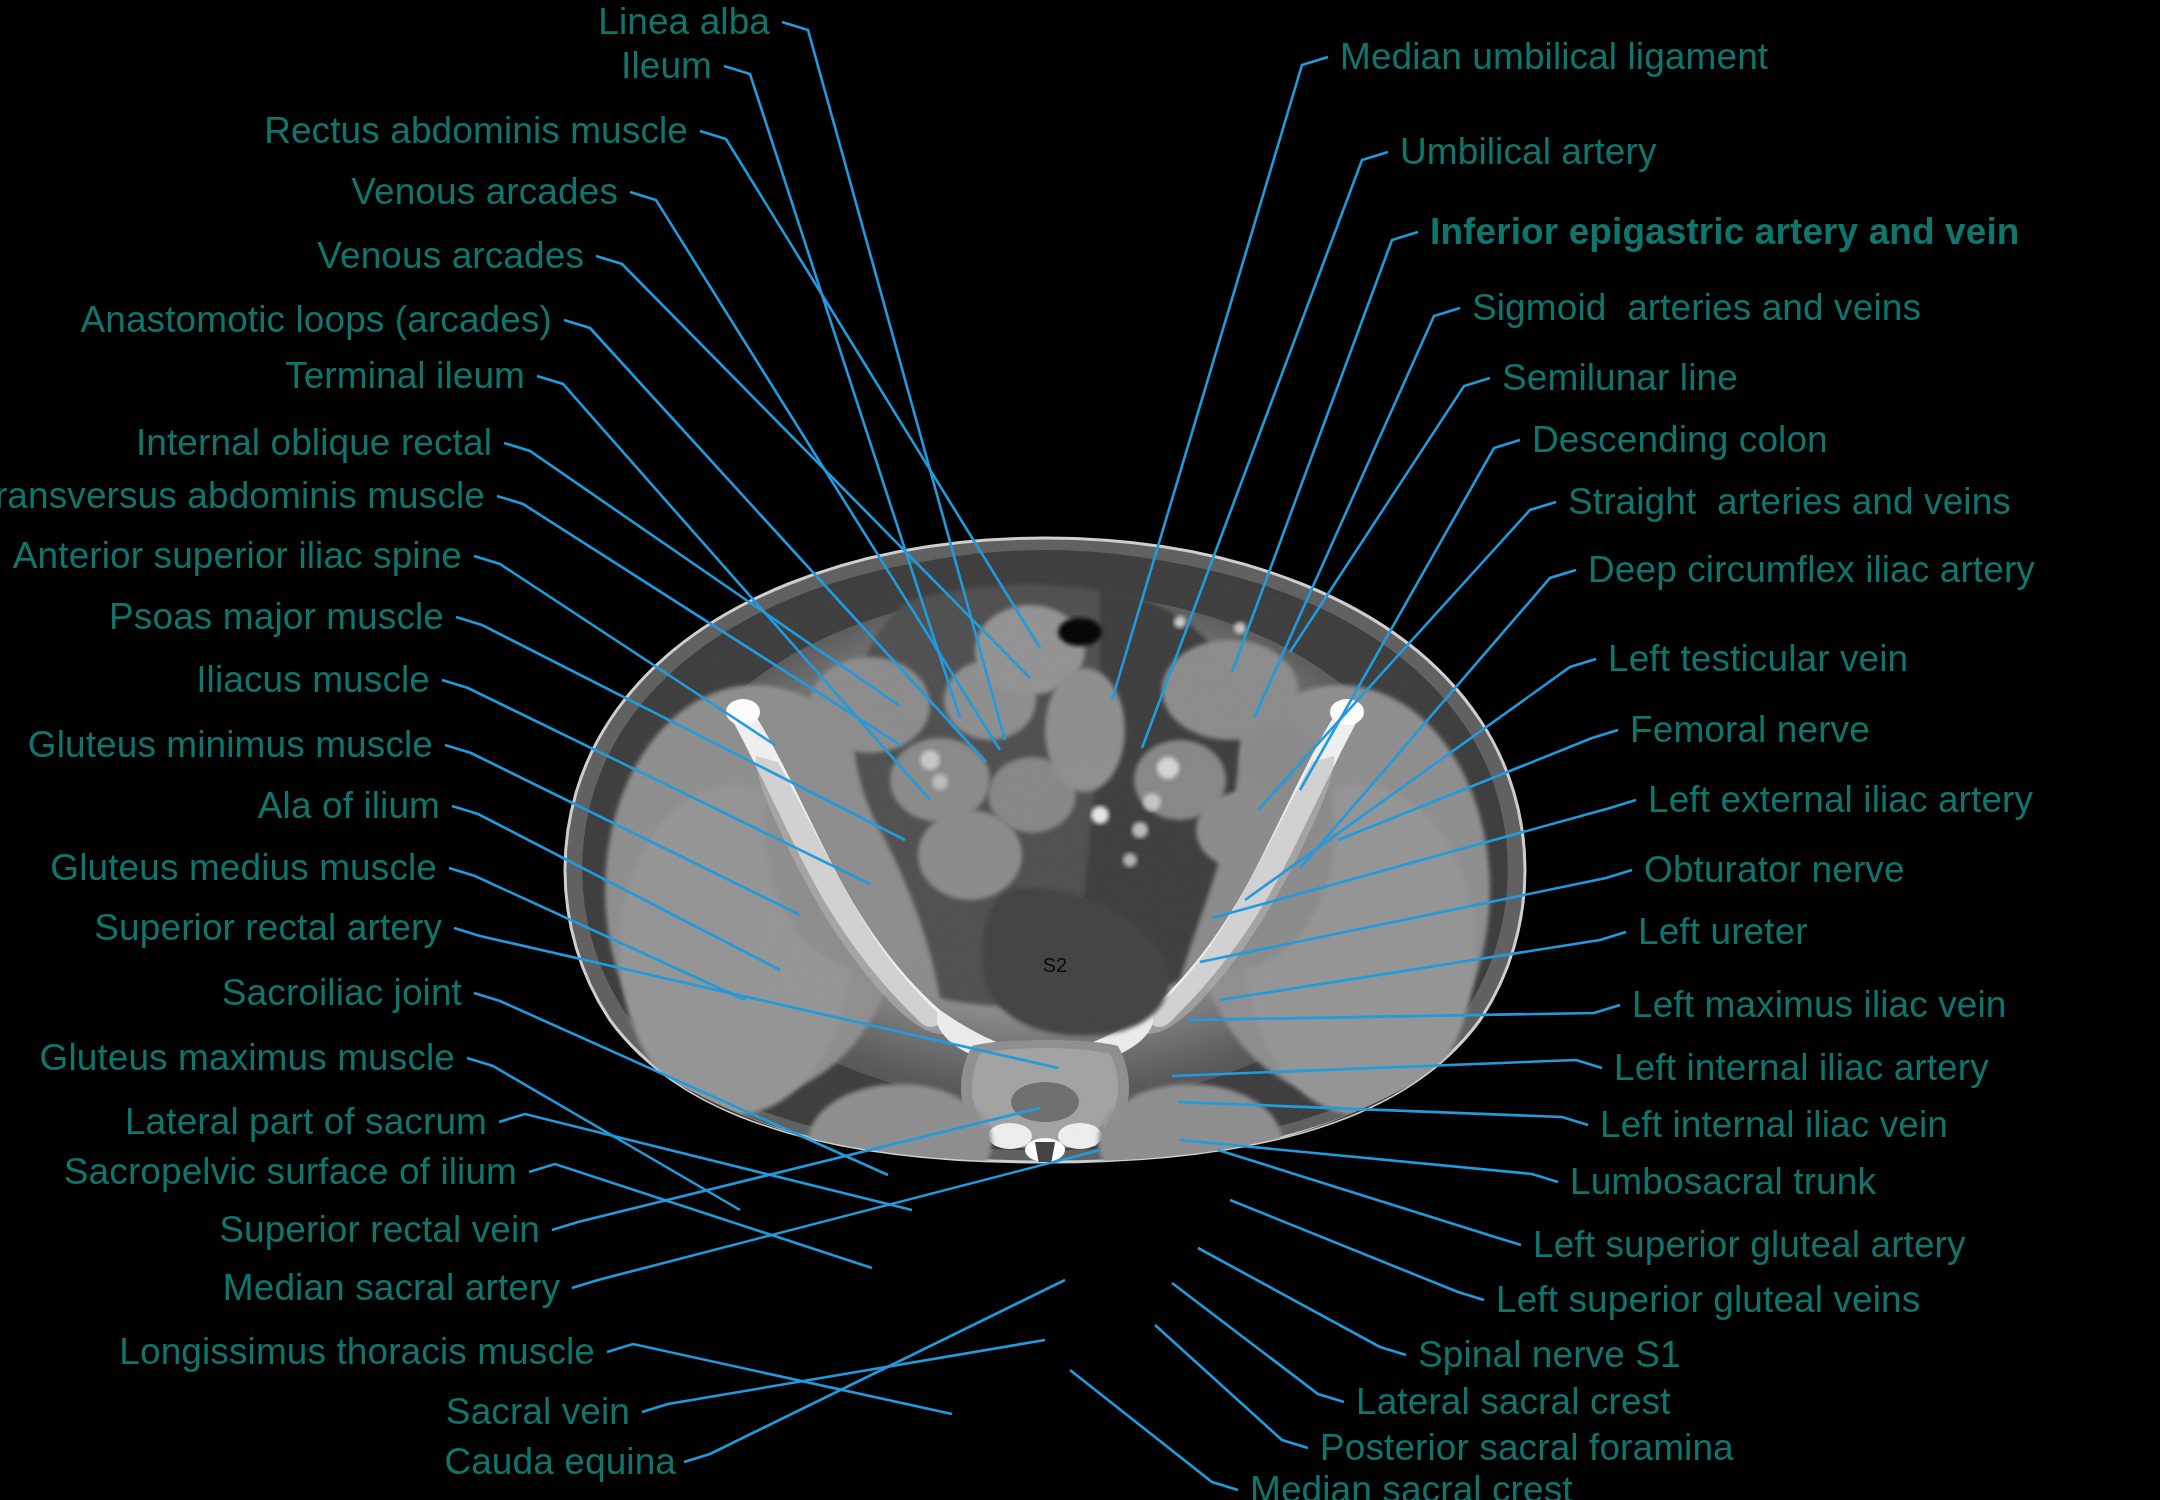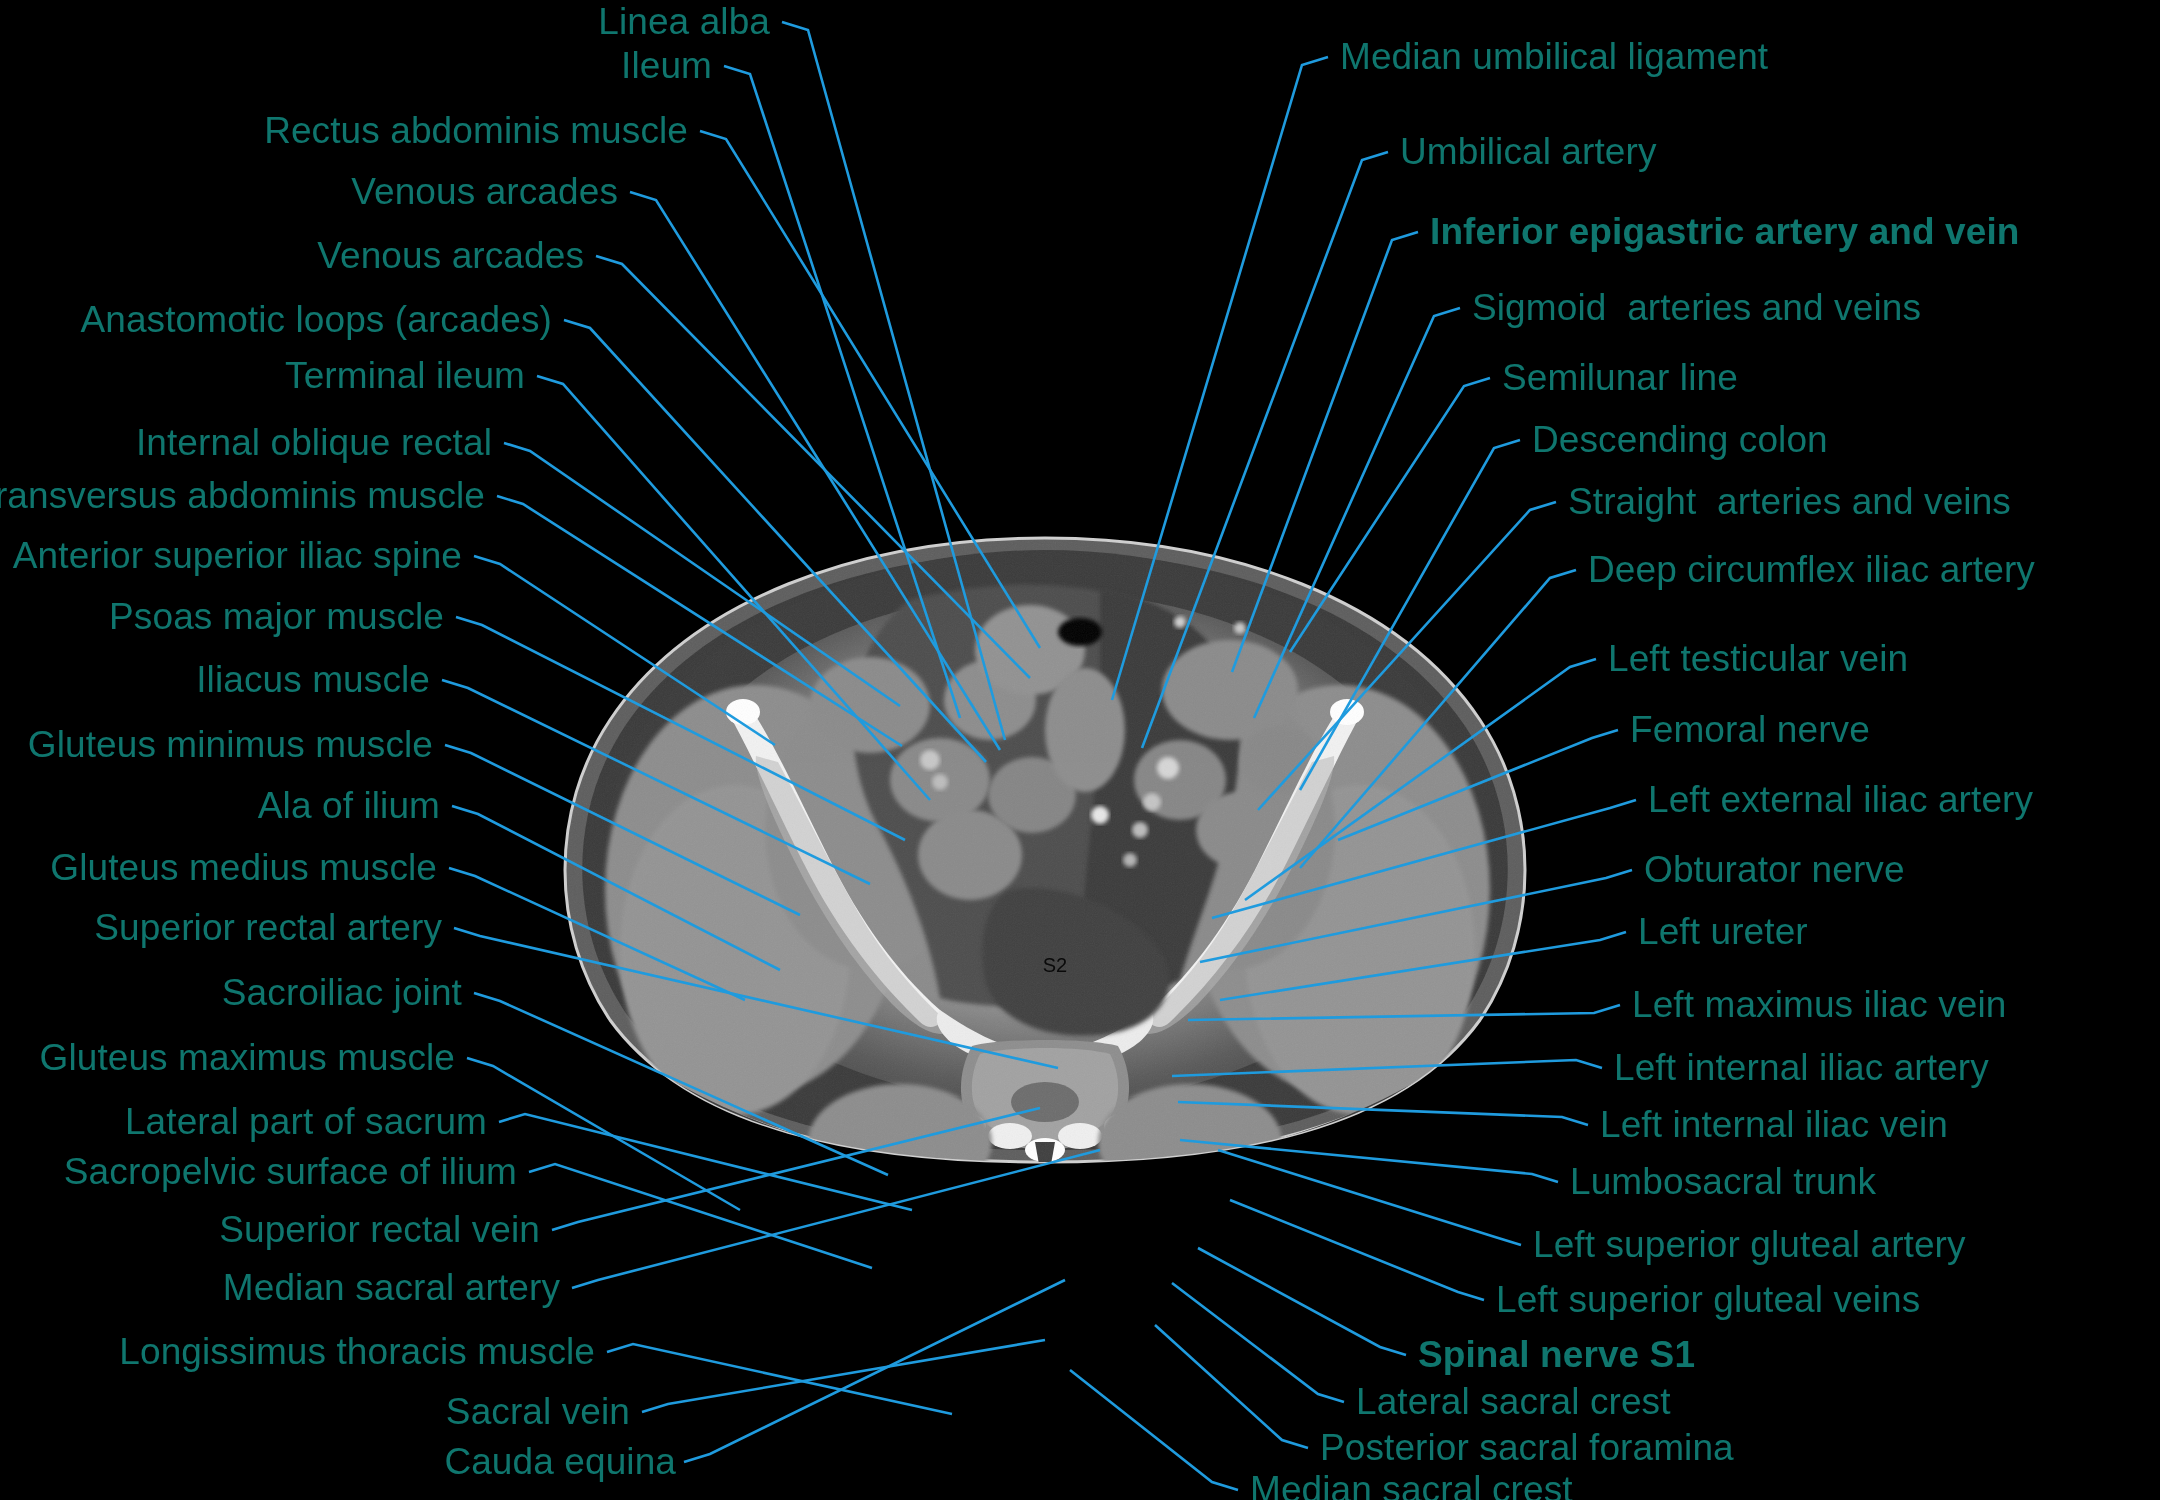--- a/index.html
+++ b/index.html
@@ -287,19 +287,19 @@
       <div class="label right" style="left: 1648px; top: 800px;">Left external iliac artery</div>
       <div class="label right" style="left: 1630px; top: 730px;">Femoral nerve</div>
       <div class="label right" style="left: 1644px; top: 870px;">Obturator nerve</div>
       <div class="label right" style="left: 1638px; top: 932px;">Left ureter</div>
       <div class="label right" style="left: 1632px; top: 1005px;">Left maximus iliac vein</div>
       <div class="label right" style="left: 1614px; top: 1068px;">Left internal iliac artery</div>
       <div class="label right" style="left: 1600px; top: 1125px;">Left internal iliac vein</div>
       <div class="label right" style="left: 1570px; top: 1182px;">Lumbosacral trunk</div>
       <div class="label right" style="left: 1533px; top: 1245px;">Left superior gluteal artery</div>
       <div class="label right" style="left: 1496px; top: 1300px;">Left superior gluteal veins</div>
-      <div class="label right" style="left: 1418px; top: 1355px; font-weight: bold;">Spinal nerve S1</div>
+      <div class="label right" style="left: 1418px; top: 1355px;">Spinal nerve S1</div>
       <div class="label right" style="left: 1356px; top: 1402px;">Lateral sacral crest</div>
       <div class="label right" style="left: 1320px; top: 1448px;">Posterior sacral foramina</div>
       <div class="label right" style="left: 1250px; top: 1490px;">Median sacral crest</div>
     </div>
 
 </div>
 
 </body></html>

